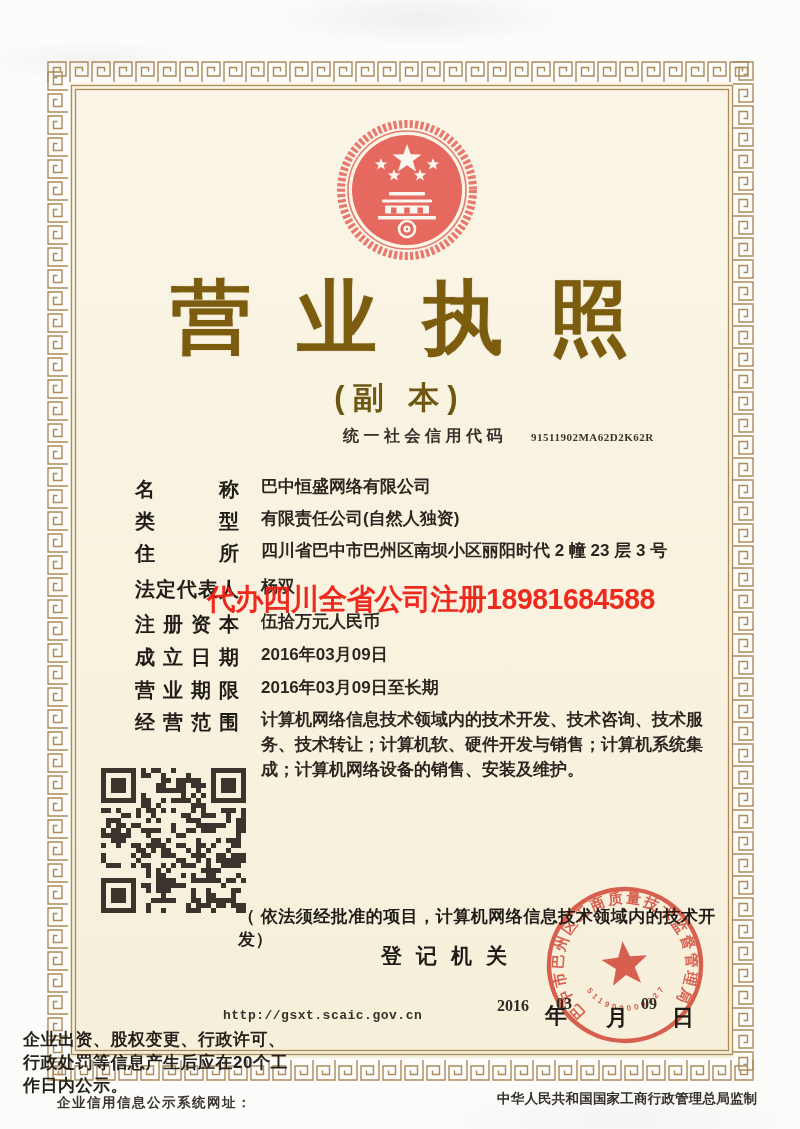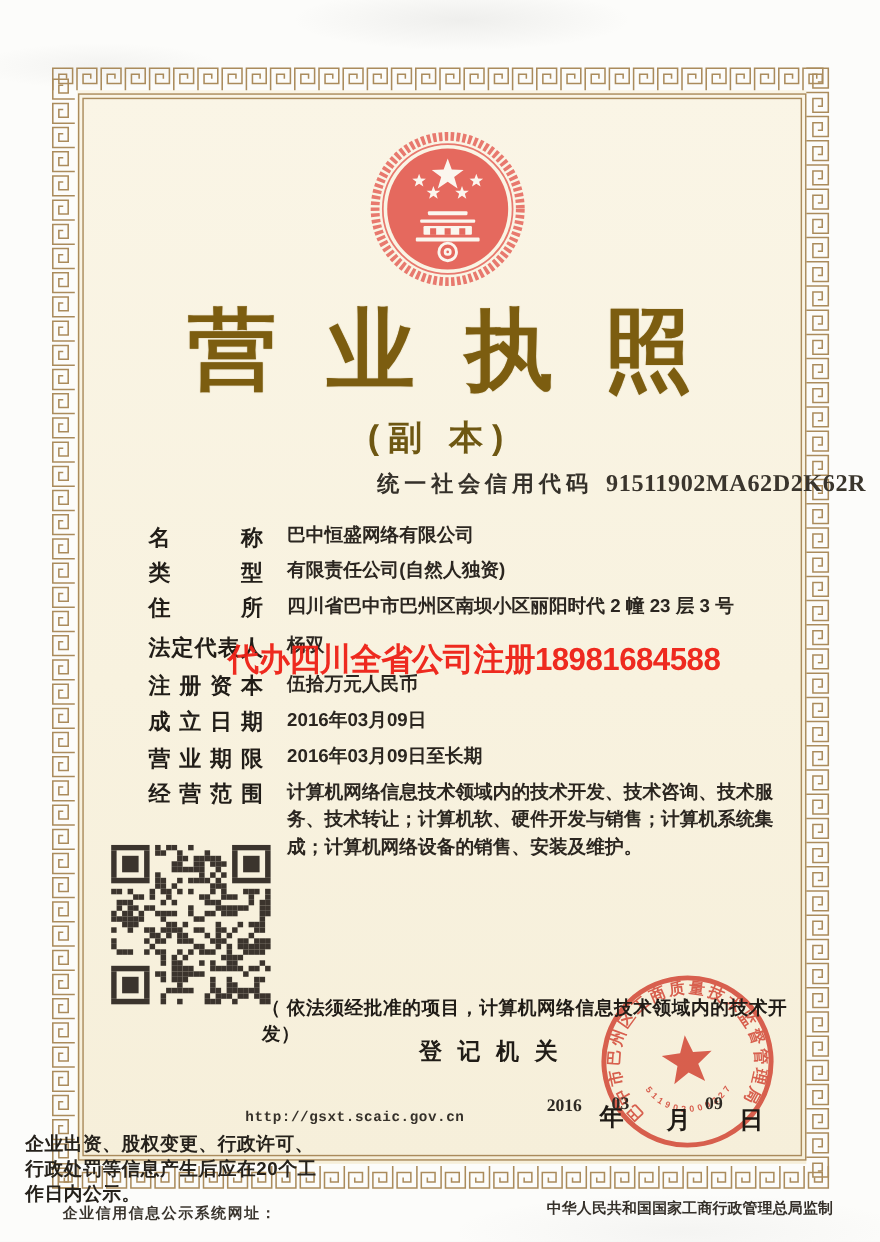--- a/index.html
+++ b/index.html
@@ -24,22 +24,22 @@
     left:0;top:272px;width:800px;text-align:center;
     font-size:80px;font-weight:900;color:#7c5d10;
     letter-spacing:46px;text-indent:46px;line-height:1.15;
     text-shadow:0 0 1px rgba(124,93,16,.6);
   }
   #cert-subtitle{
     left:0;top:377px;width:800px;text-align:center;
     font-size:31px;font-weight:700;color:#6e5712;letter-spacing:8px;
   }
   #credit-line{left:343px;top:426px;white-space:nowrap;}
-  #credit-label{font-size:20px;font-weight:700;color:#35312a;letter-spacing:4.5px;}
-  #credit-value{font-family:"Liberation Serif", serif;font-size:22px;font-weight:700;color:#3a352d;letter-spacing:0.5px;margin-left:12px;}
+  #credit-label{font-size:16px;font-weight:700;color:#35312a;letter-spacing:4.5px;}
+  #credit-value{font-family:"Liberation Serif", serif;font-size:11px;font-weight:700;color:#3a352d;letter-spacing:0.5px;margin-left:24px;}
   
   .row{position:absolute;left:135px;white-space:nowrap;}
   .row-label{
     display:inline-block;width:104px;vertical-align:top;
     font-size:20px;font-weight:700;color:#211d18;
     text-align:justify;text-align-last:justify;line-height:24px;
   }
   .row-value{
     display:inline-block;width:468px;margin-left:22px;vertical-align:top;
     font-size:17px;font-weight:700;color:#2b2620;line-height:25px;

